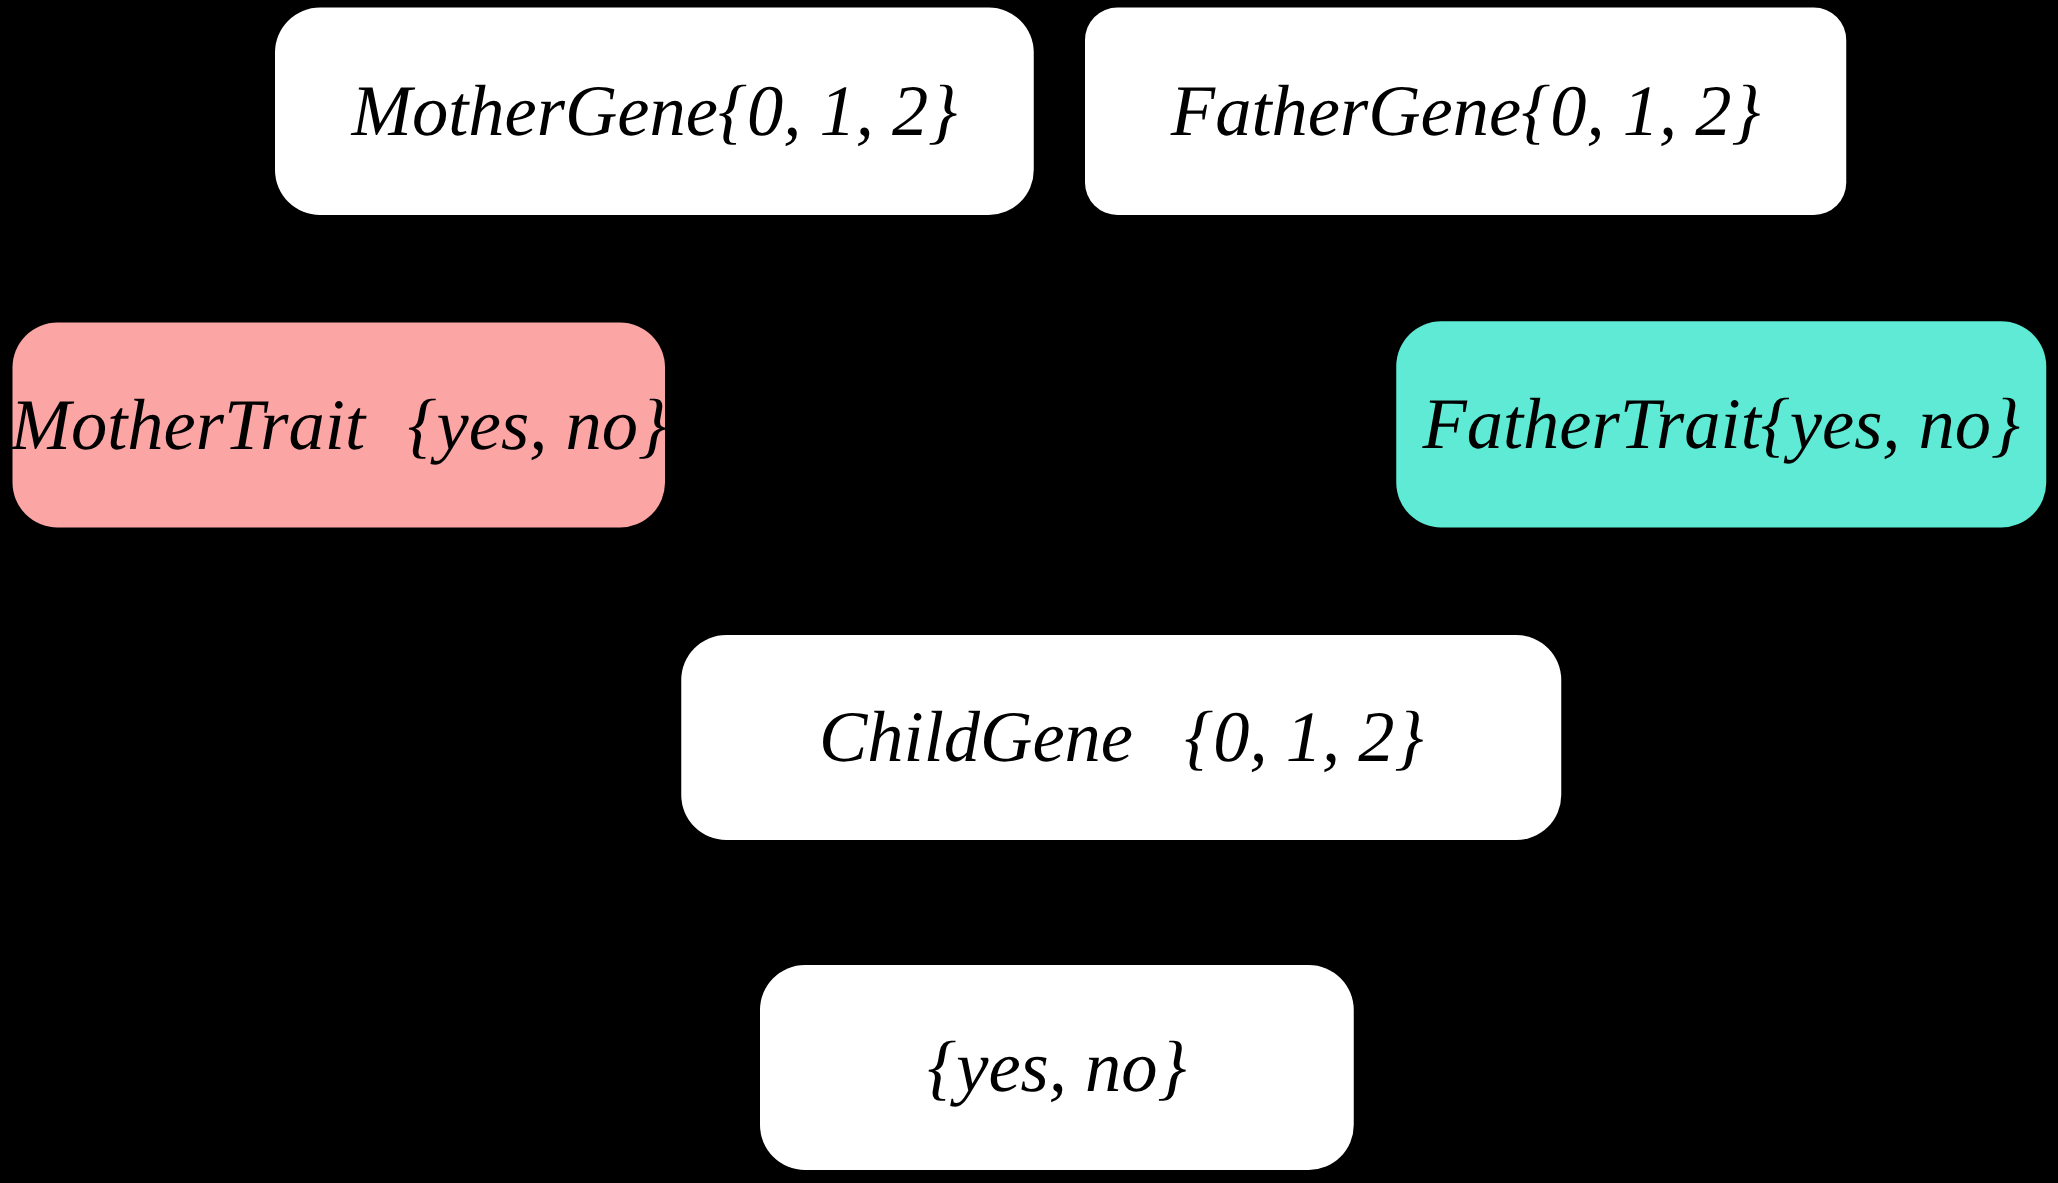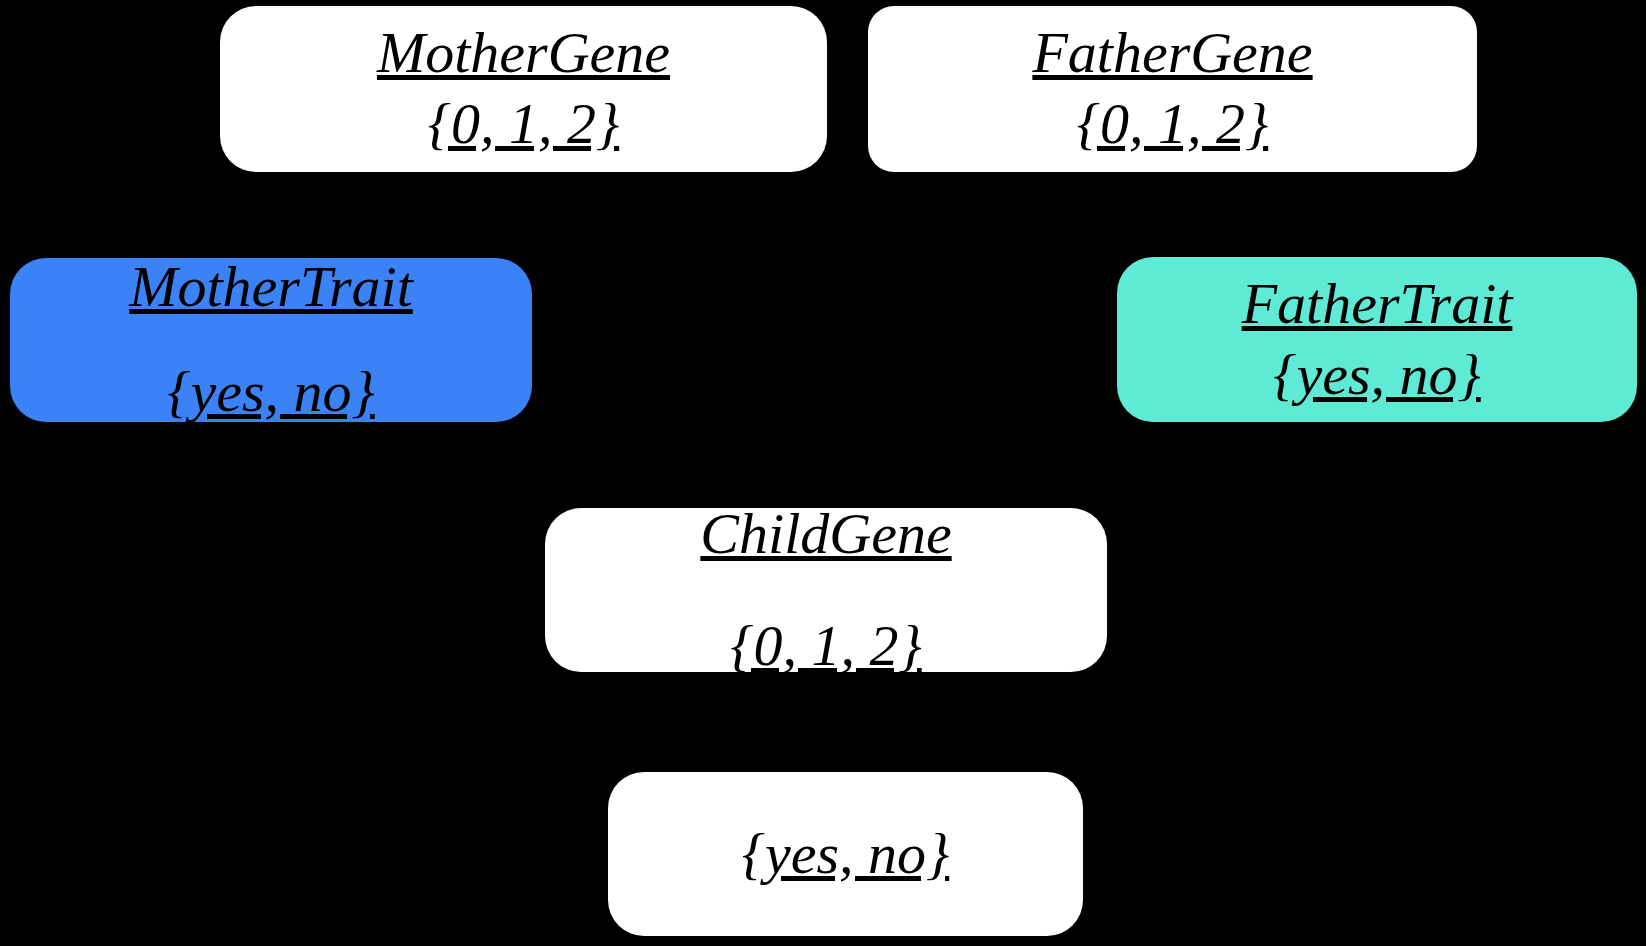--- a/index.html
+++ b/index.html
@@ -14,57 +14,56 @@
     background: #000000;
     overflow: hidden;
     font-family: "Liberation Serif", serif;
   }
   .node {
     position: absolute;
     background: #ffffff;
     border-radius: 36px;
     color: #000000;
     display: flex;
-    flex-direction: column;
+    flex-direction: row;
     align-items: center;
     justify-content: center;
     text-align: center;
     font-style: italic;
     font-size: 58px;
     line-height: 1.22;
     box-sizing: border-box;
-    text-decoration: underline;
   }
   .node-title, .node-domain {
     white-space: nowrap;
   }
   
   .node-mother-gene  { left: 220px;  top: 6px;   width: 607px; height: 166px; }
   .node-father-gene  { left: 868px;  top: 6px;   width: 609px; height: 166px; border-radius: 26px; }
   .node-mother-trait { left: 10px;   top: 258px; width: 522px; height: 164px; }
   .node-father-trait { left: 1117px; top: 257px; width: 520px; height: 165px; }
-  .node-child-gene   { left: 545px;  top: 508px; width: 562px; height: 164px; gap: 41px; }
+  .node-child-gene   { left: 545px;  top: 508px; width: 704px; height: 164px; gap: 41px; }
   .node-child-trait  { left: 608px;  top: 772px; width: 475px; height: 164px; }
 </style>
 </head>
 <body>
 
 <div class="canvas" style="background: rgb(0, 0, 0);">
 
   <div class="node node-mother-gene" style="background: rgb(255, 255, 255); color: rgb(0, 0, 0);">
     <div class="node-title">MotherGene</div>
     <div class="node-domain">{0, 1, 2}</div>
   </div>
 
   <div class="node node-father-gene" style="background: rgb(255, 255, 255); color: rgb(0, 0, 0);">
     <div class="node-title">FatherGene</div>
     <div class="node-domain">{0, 1, 2}</div>
   </div>
 
-  <div class="node node-mother-trait" style="background: #3b82f6; color: rgb(0, 0, 0); gap: 34px;">
+  <div class="node node-mother-trait" style="background: #fca5a5; color: rgb(0, 0, 0); gap: 34px;">
     <div class="node-title">MotherTrait</div>
     <div class="node-domain">{yes, no}</div>
   </div>
 
   <div class="node node-father-trait" style="background: #5eead4; color: rgb(0, 0, 0);">
     <div class="node-title">FatherTrait</div>
     <div class="node-domain">{yes, no}</div>
   </div>
 
   <div class="node node-child-gene" style="background: rgb(255, 255, 255); color: rgb(0, 0, 0);">

